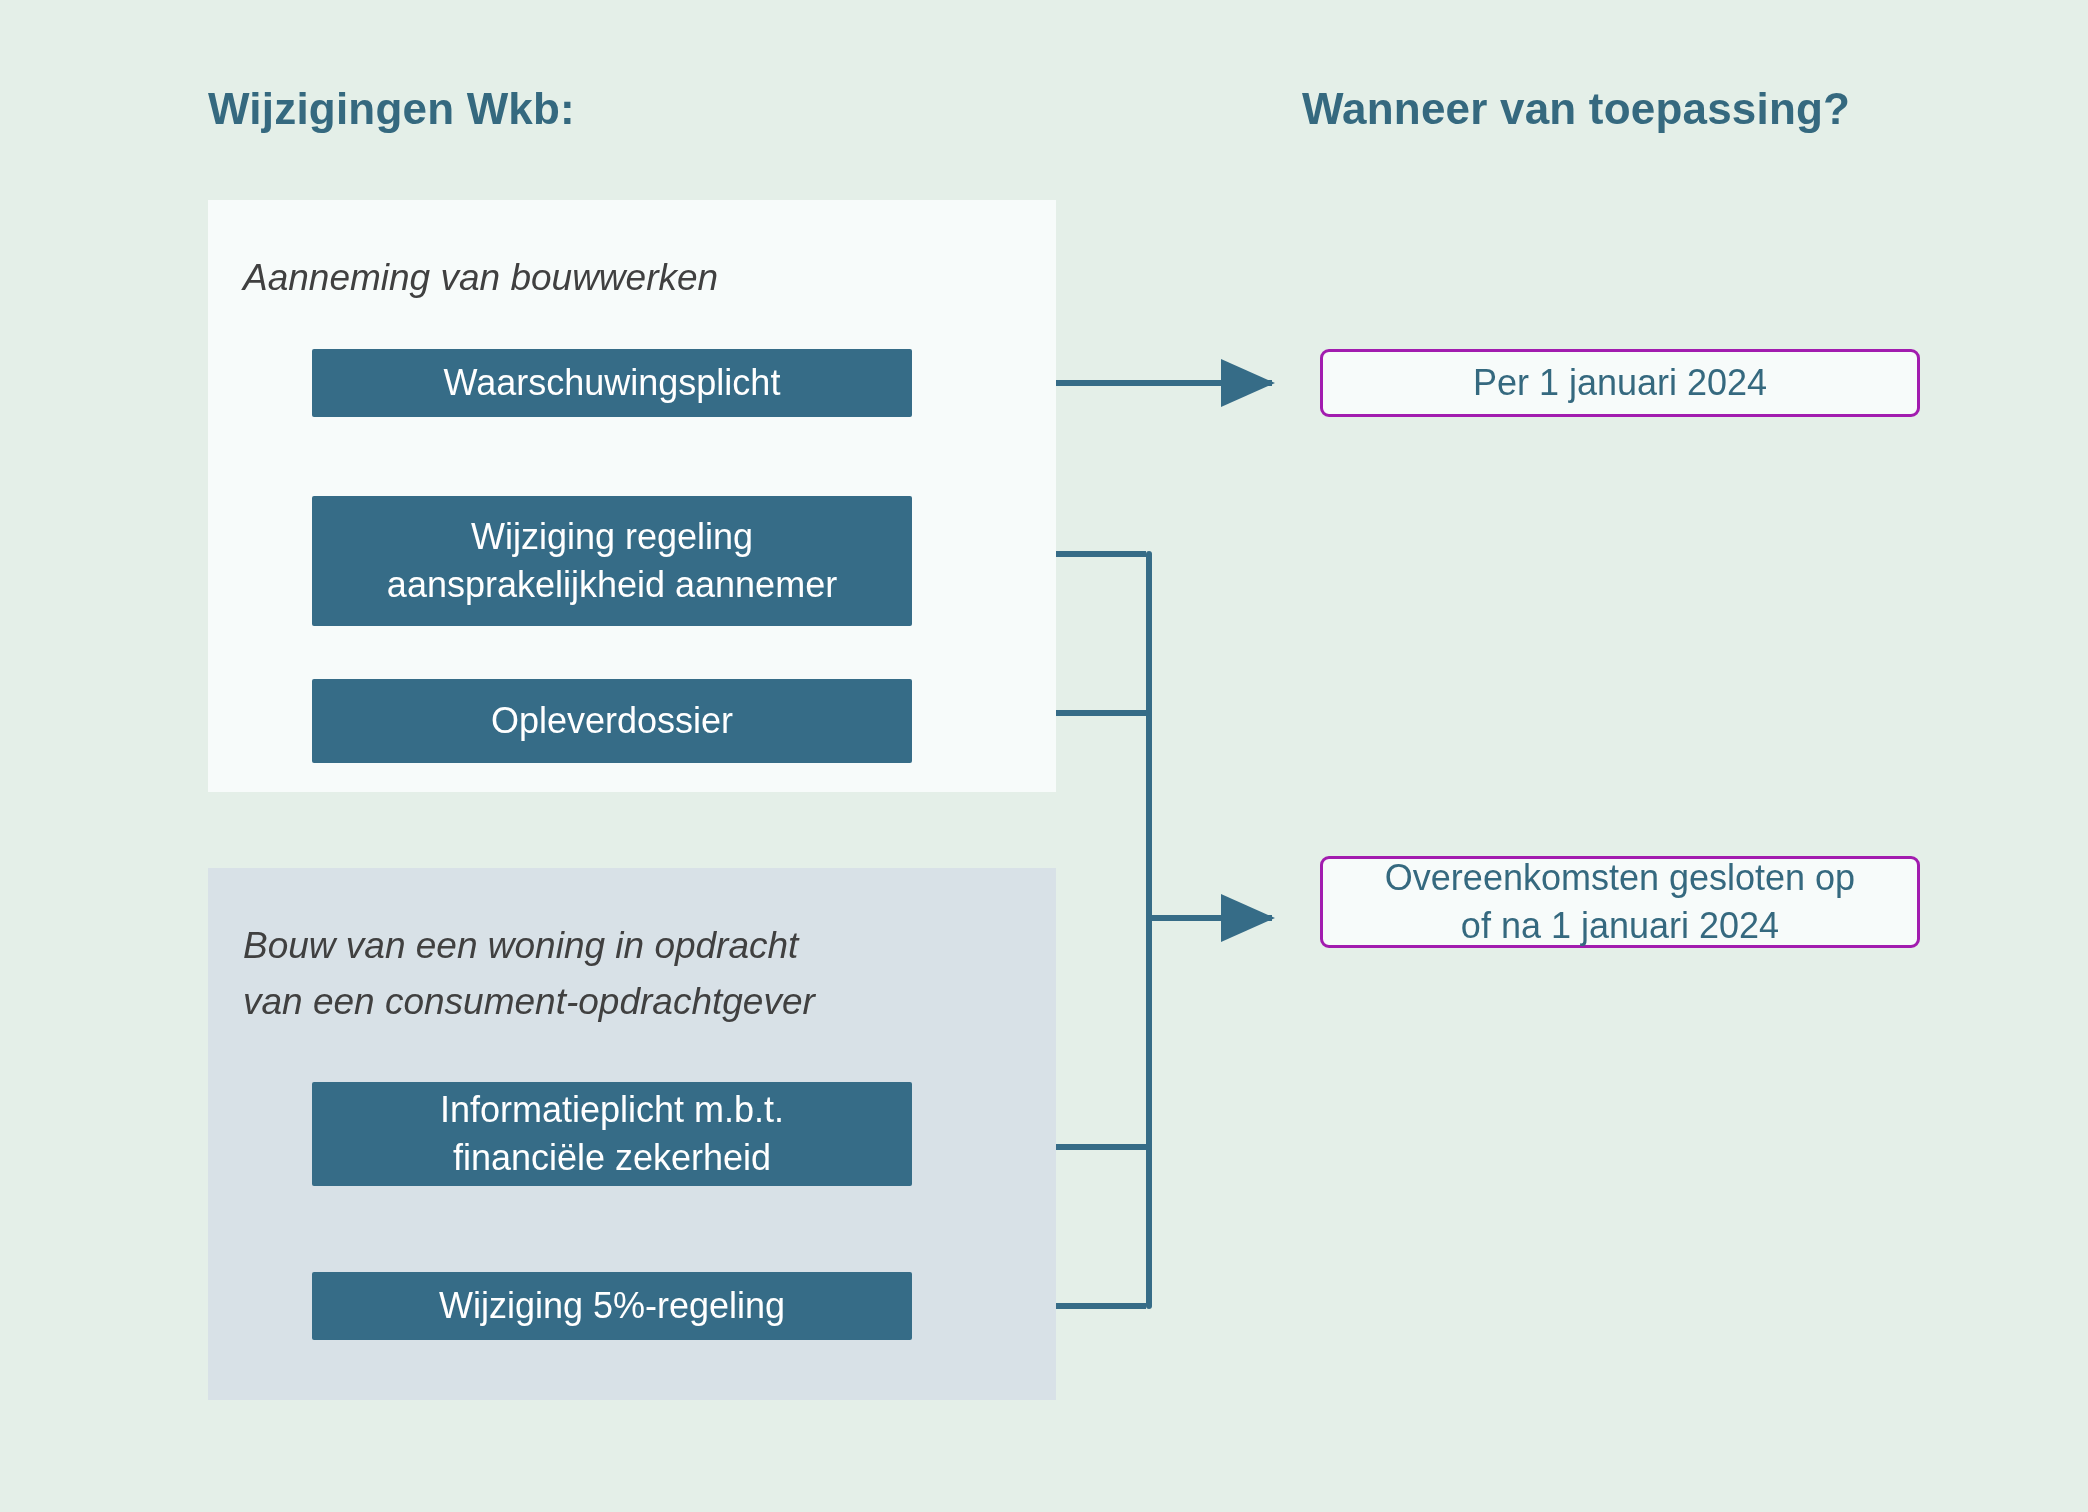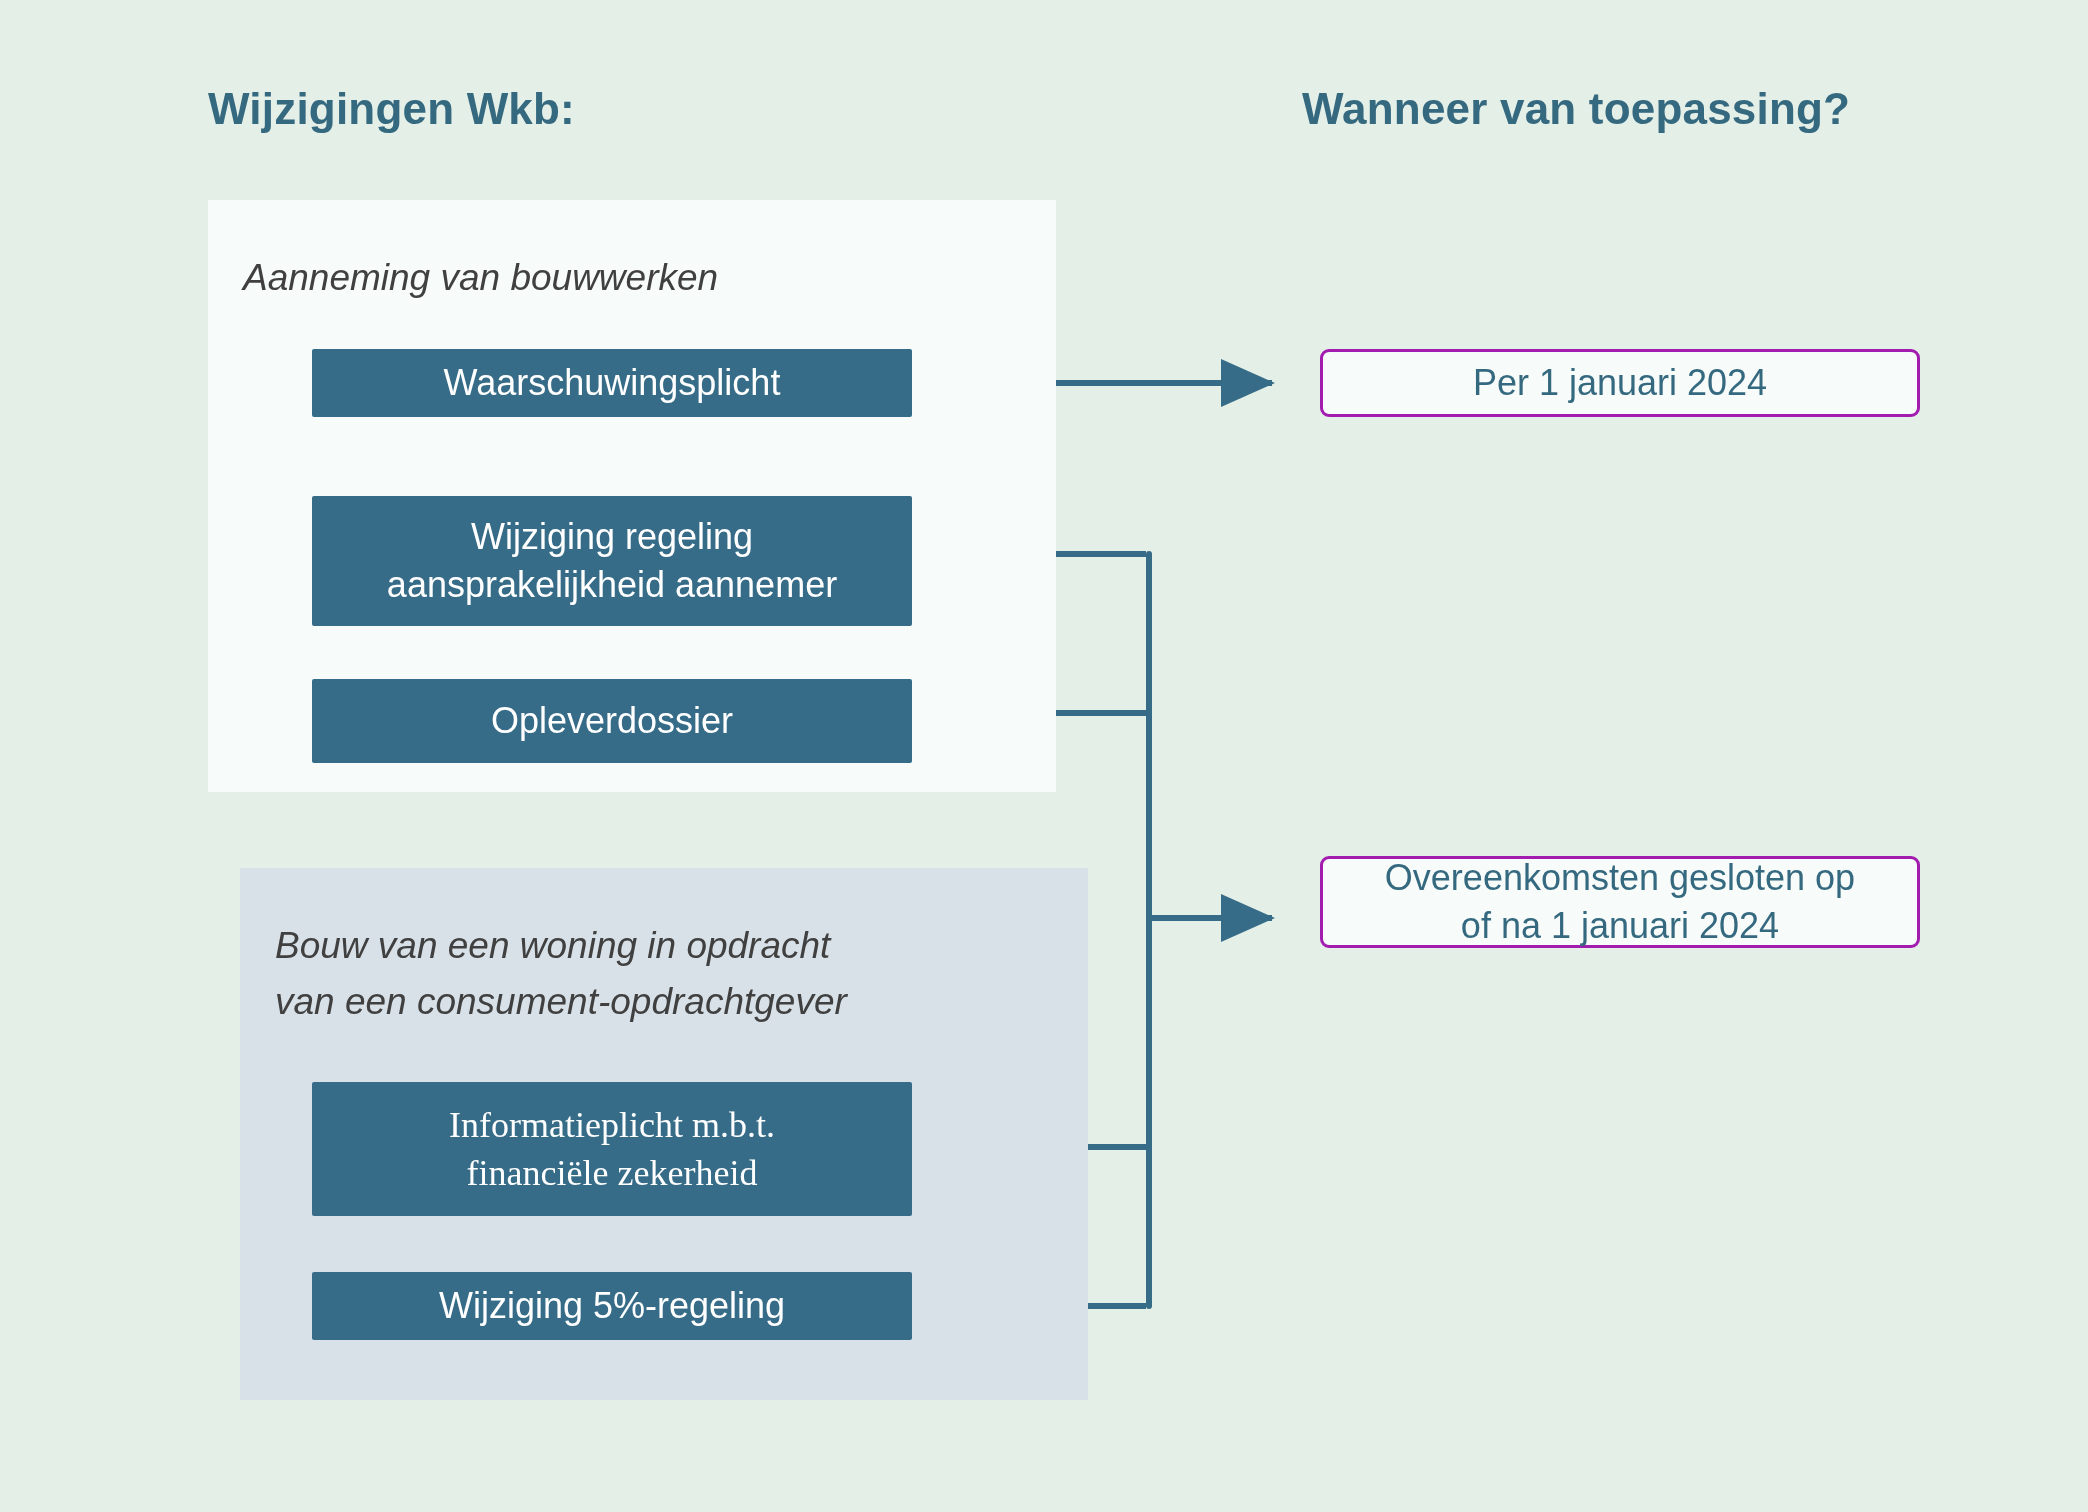--- a/index.html
+++ b/index.html
@@ -39,21 +39,20 @@
   }
   #panel-aanneming {
     top: 200px;
     height: 592px;
     background: #f7fbfa;
   }
   #panel-bouw {
     top: 868px;
     height: 532px;
     background: #d8e1e7;
-    margin-left: 32px;
   }
   .panel-title {
     position: absolute;
     left: 35px;
     font-style: italic;
     font-size: 37px;
     line-height: 56px;
     color: #404040;
     white-space: pre-line;
   }
@@ -74,21 +73,21 @@
     align-items: center;
     justify-content: center;
     text-align: center;
     box-sizing: border-box;
     padding: 0 14px;
     white-space: pre-line;
   }
   #m-waarschuwing { top: 349px;  height: 68px; }
   #m-aansprake    { top: 489px;  height: 130px; margin-top: 7px; }
   #m-opleverdos   { top: 679px;  height: 84px; }
-  #m-informatie   { top: 1082px; height: 134px; font-family: Liberation Serif, serif; }
+  #m-informatie   { top: 1082px; height: 104px; }
   #m-vijfprocent  { top: 1272px; height: 68px; }
 
   
   .outcome {
     position: absolute;
     left: 1320px;
     width: 600px;
     background: #f7fbfa;
     border: 3px solid #a21caf;
     border-radius: 9px;

